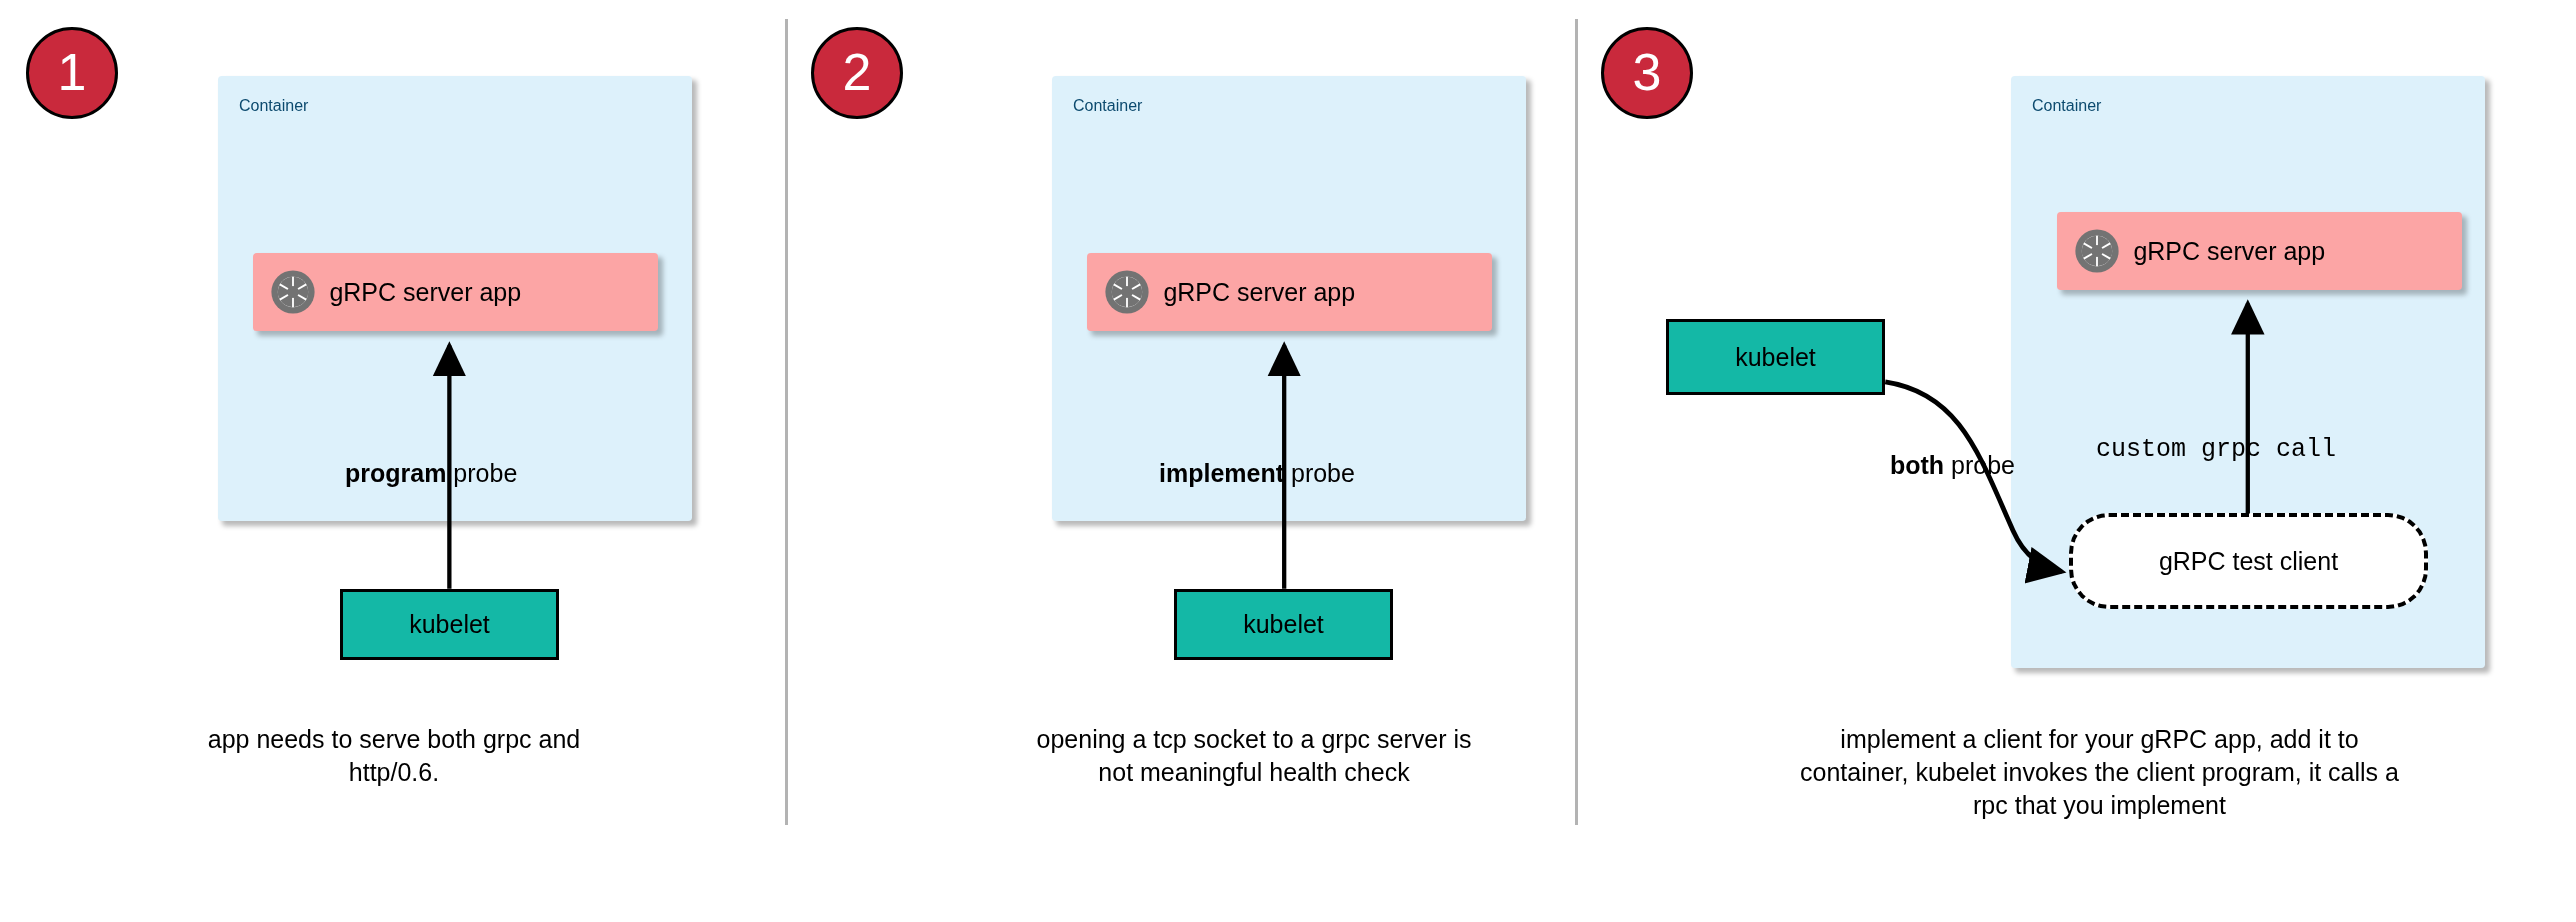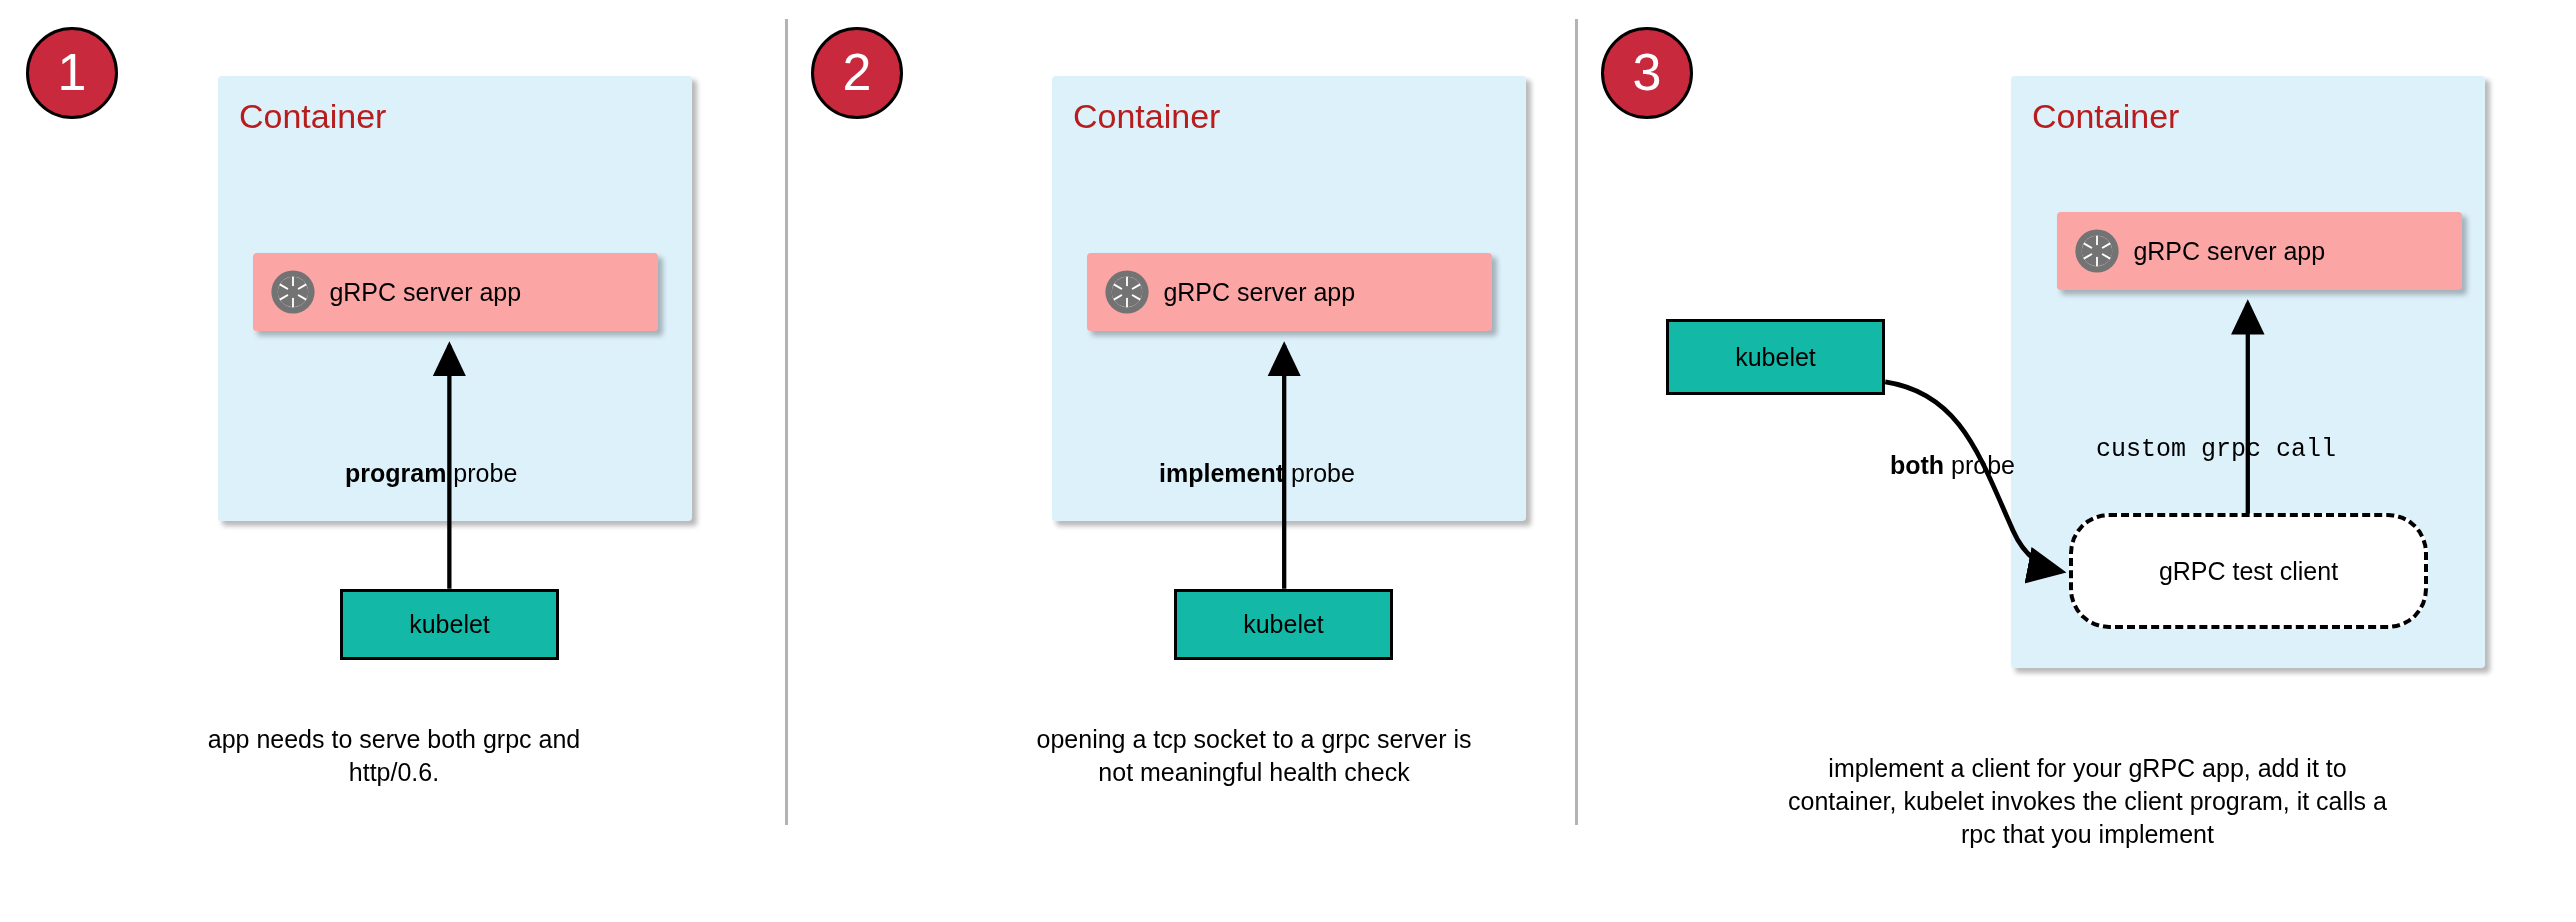--- a/index.html
+++ b/index.html
@@ -66,22 +66,22 @@
   .container-box {
     position: absolute;
     background: #ddf1fb;
     border-radius: 3.8px;
     box-shadow: 4.8px 4.8px 5.7px rgba(0,0,0,0.28);
   }
   .container-label {
     position: absolute;
     left: 21px;
     top: 21px;
-    font-size: 34px;
-    color: #b91c1c;
+    font-size: 16px;
+    color: #0c4a6e;
     white-space: nowrap;
   }
 
   
   .app-card {
     position: absolute;
     background: #fca5a5;
     border-radius: 3.8px;
     box-shadow: 4.8px 4.8px 5.7px rgba(0,0,0,0.26);
     display: flex;
@@ -296,25 +296,25 @@
     <div class="kubelet-box" style="left:91px; top:319px; width:219px; height:76px;">
       <span>kubelet</span>
     </div>
 
     <div class="probe-label" style="left:315px; top:451px;">
       <span class="kw">both</span><span> probe</span>
     </div>
 
     <div class="edge-label" style="left:521px; top:435px;">custom grpc call</div>
 
-    <div class="dashed-box" style="left:494px; top:513px; width:359px; height:116px;">
+    <div class="dashed-box" style="left:494px; top:513px; width:359px; height:96px;">
       <span>gRPC test client</span>
     </div>
 
-    <div class="caption" style="left:207px; top:723px; width:611px;margin-top:29px;">implement a client for your gRPC app, add it to container, kubelet invokes the client program, it calls a rpc that you implement</div>
+    <div class="caption" style="left:219px; top:723px; width:611px;">implement a client for your gRPC app, add it to container, kubelet invokes the client program, it calls a rpc that you implement</div>
   </div>
 
   <svg class="arrow-layer" viewBox="0 0 2700 967" xmlns="http://www.w3.org/2000/svg">
     <defs>
       <marker id="arrowhead" markerWidth="9" markerHeight="9" refX="7.2" refY="4.5" orient="auto" markerUnits="strokeWidth">
         <path d="M0,0.6 L8.2,4.5 L0,8.4 z" fill="#000000"></path>
       </marker>
     </defs>
 
     <path d="M471,617 L471,362" stroke="#000000" stroke-width="4.5" fill="none" marker-end="url(#arrowhead)"></path>

